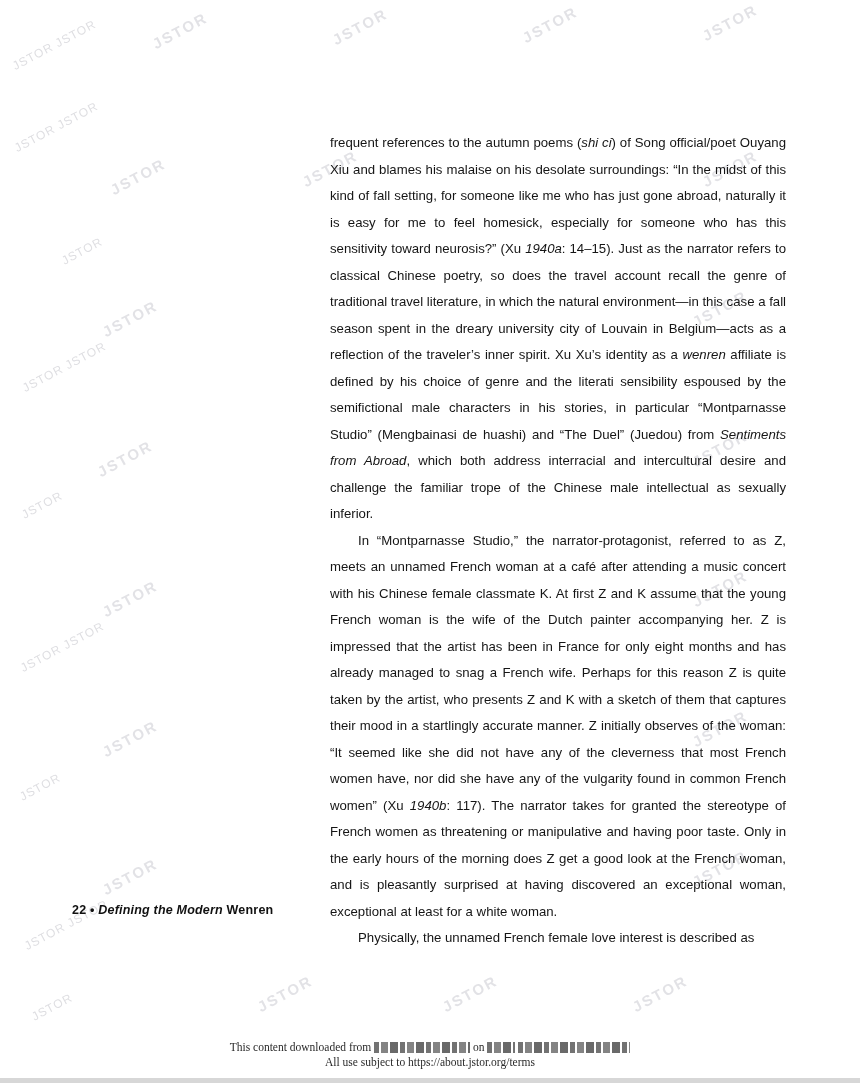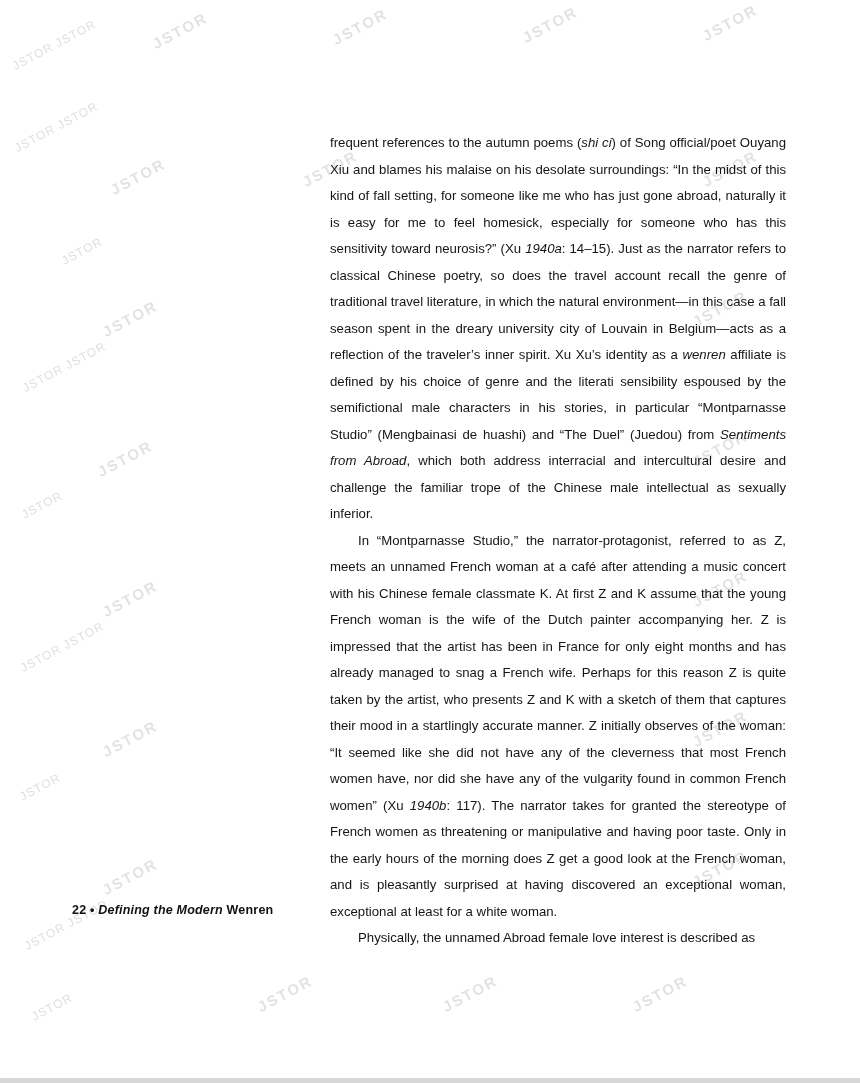--- a/index.html
+++ b/index.html
@@ -162,25 +162,35 @@
   <div class="wm block" style="left:440px; top:985px;">JSTOR</div>
   <div class="wm block" style="left:630px; top:985px;">JSTOR</div>
   <div class="wm rot" style="left:30px;  top:1000px;">JSTOR</div>
 </div>
 
 <div class="page">
 
   <div class="body-col">
     <p class="para">frequent references to the autumn poems (<span class="it">shi ci</span>) of Song official/poet Ouyang Xiu and blames his malaise on his desolate surroundings: “In the midst of this kind of fall setting, for someone like me who has just gone abroad, naturally it is easy for me to feel homesick, especially for someone who has this sensitivity toward neurosis?” (Xu <span class="it">1940a</span>: 14–15). Just as the narrator refers to classical Chinese poetry, so does the travel account recall the genre of traditional travel literature, in which the natural environment—in this case a fall season spent in the dreary university city of Louvain in Belgium—acts as a reflection of the traveler’s inner spirit. Xu Xu’s identity as a <span class="it">wenren</span> affiliate is defined by his choice of genre and the literati sensibility espoused by the semifictional male characters in his stories, in particular “Montparnasse Studio” (Mengbainasi de huashi) and “The Duel” (Juedou) from <span class="it">Sentiments from Abroad</span>, which both address interracial and intercultural desire and challenge the familiar trope of the Chinese male intellectual as sexually inferior.</p>
     <p class="para">In “Montparnasse Studio,” the narrator-protagonist, referred to as Z, meets an unnamed French woman at a café after attending a music concert with his Chinese female classmate K. At first Z and K assume that the young French woman is the wife of the Dutch painter accompanying her. Z is impressed that the artist has been in France for only eight months and has already managed to snag a French wife. Perhaps for this reason Z is quite taken by the artist, who presents Z and K with a sketch of them that captures their mood in a startlingly accurate manner. Z initially observes of the woman: “It seemed like she did not have any of the cleverness that most French women have, nor did she have any of the vulgarity found in common French women” (Xu <span class="it">1940b</span>: 117). The narrator takes for granted the stereotype of French women as threatening or manipulative and having poor taste. Only in the early hours of the morning does Z get a good look at the French woman, and is pleasantly surprised at having discovered an exceptional woman, exceptional at least for a white woman.</p>
-    <p class="para">Physically, the unnamed Abroad female love interest is described as</p>
+    <p class="para">Physically, the unnamed French female love interest is described as</p>
   </div>
 
   <div class="running-foot">
     <span class="pg">22</span>
     <span class="sep">•</span>
     <span class="ital">Defining the Modern</span>
     <span class="tail">Wenren</span>
   </div>
 
+  <div class="jstor">
+    <div>
+      <span>This content downloaded from</span>
+      <span class="redacted w1"></span>
+      <span>on</span>
+      <span class="redacted w2"></span>
+      <span class="redacted w3"></span>
+    </div>
+    <div>All use subject to https://about.jstor.org/terms</div>
+  </div>
 
   <div class="footer-bar"></div>
 </div>
 
 </body></html>

